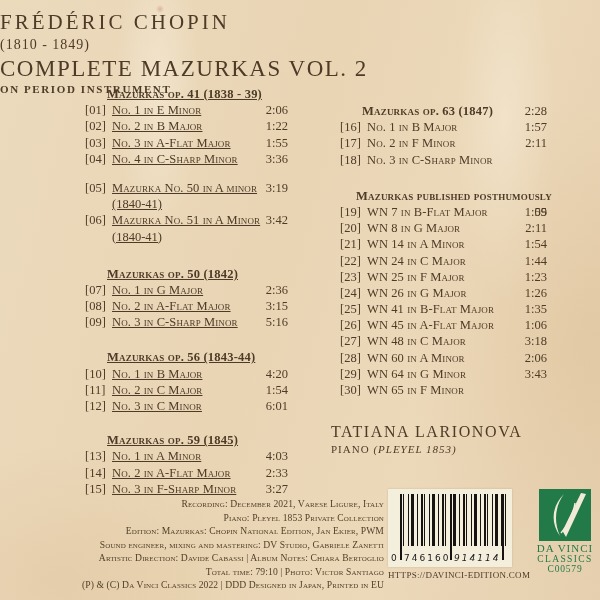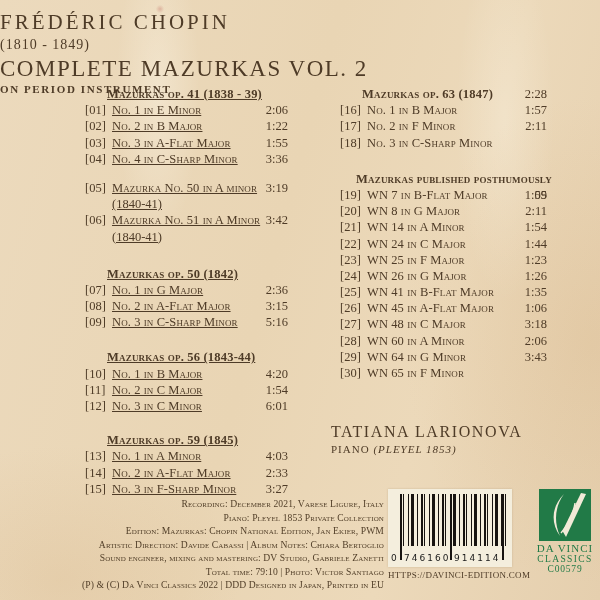--- a/index.html
+++ b/index.html
@@ -30,21 +30,21 @@
   .album-subtitle{font-size:11px;letter-spacing:1.6px;font-weight:700;margin-top:1px;}
 
   
   #col-left{position:absolute;left:85px;top:86px;width:210px;text-decoration:underline;}
   #col-right{position:absolute;left:340px;top:86px;width:210px;}
   .section{position:relative;}
   #col-left .section:nth-child(2){margin-top:13px;}
   #col-left .section:nth-child(3){margin-top:21px;}
   #col-left .section:nth-child(4){margin-top:19px;}
   #col-left .section:nth-child(5){margin-top:18px;}
-  #col-right .section:nth-child(1){margin-top:0;}
+  #col-right .section:nth-child(1){margin-top:17px;}
   #col-right .section:nth-child(2){margin-top:20px;}
   .heading-row,.track-row,.t-sub{position:relative;height:16.2px;line-height:16.2px;font-size:12.5px;white-space:nowrap;}
   .section-heading{font-weight:700;font-variant:small-caps;padding-left:22px;letter-spacing:.2px;position:relative;z-index:2;}
   #col-right .section:nth-child(2) .section-heading{padding-left:16px;}
   .t-num{display:inline-block;width:27px;}
   .t-title{font-variant:small-caps;letter-spacing:.1px;}
   .t-time{position:absolute;right:3px;top:0;z-index:1;}
   #col-left .t-time{right:7px;}
   #col-right .section:nth-child(2) .heading-row .t-time{top:16px;}
   .t-sub{padding-left:27px;}
@@ -66,21 +66,21 @@
       #171310 0 2px, transparent 2px 3px,
       #171310 3px 4px, transparent 4px 8px,
       #171310 8px 9px, transparent 9px 11px,
       #171310 11px 14px, transparent 14px 17px,
       #171310 17px 18px, transparent 18px 21px);}
   .guard{position:absolute;width:2px;top:5px;height:66px;background:#171310;}
   .g1{left:12px;}.g2{left:62px;}.g3{left:114px;}
   .bc-digit{position:absolute;bottom:4px;font-family:"DejaVu Sans",sans-serif;font-size:9px;color:#1a1a1a;}
   .d0{left:3px;}
   .dg1{left:16px;width:44px;text-align:left;letter-spacing:2px;}
-  .dg2{left:66px;width:46px;text-align:center;letter-spacing:2px;}
+  .dg2{left:66px;width:46px;text-align:center;letter-spacing:2px;font-style:italic;}
 
   .website{position:absolute;left:388px;top:570px;font-size:9px;letter-spacing:.3px;font-variant:small-caps;}
 
   
   .label-logo{position:absolute;left:539px;top:489px;width:52px;height:52px;}
   .label-text{position:absolute;left:526px;top:543px;width:78px;text-align:center;color:#217a47;line-height:10.5px;}
   .lt1{font-size:11px;letter-spacing:1px;}
   .lt2{font-size:9.5px;letter-spacing:1.4px;}
   .lt3{font-size:9.5px;letter-spacing:.8px;}
 </style>
@@ -158,22 +158,22 @@
     <div class="performer-role">
       <span>PIANO</span>
       <span class="inst-detail">(PLEYEL 1853)</span>
     </div>
   </div>
 
   <div class="credits">
     <div>Recording: December 2021, Varese Ligure, Italy</div>
     <div>Piano: Pleyel 1853 Private Collection</div>
     <div>Edition: Mazurkas: Chopin National Edition, Jan Ekier, PWM</div>
+    <div>Sound engineer, mixing and mastering: DV Studio, Gabriele Zanetti</div>
     <div>Artistic Direction: Davide Cabassi | Album Notes: Chiara Bertoglio</div>
-    <div>Sound engineer, mixing and mastering: DV Studio, Gabriele Zanetti</div>
     <div>Total time: 79:10 | Photo: Victor Santiago</div>
     <div>(P) &amp; (C) Da Vinci Classics 2022 | DDD Designed in Japan, Printed in EU</div>
   </div>
 
   <div class="barcode">
     <div class="bars"></div>
     <div class="guard g1"></div>
     <div class="guard g2"></div>
     <div class="guard g3"></div>
     <span class="bc-digit d0">0</span>

